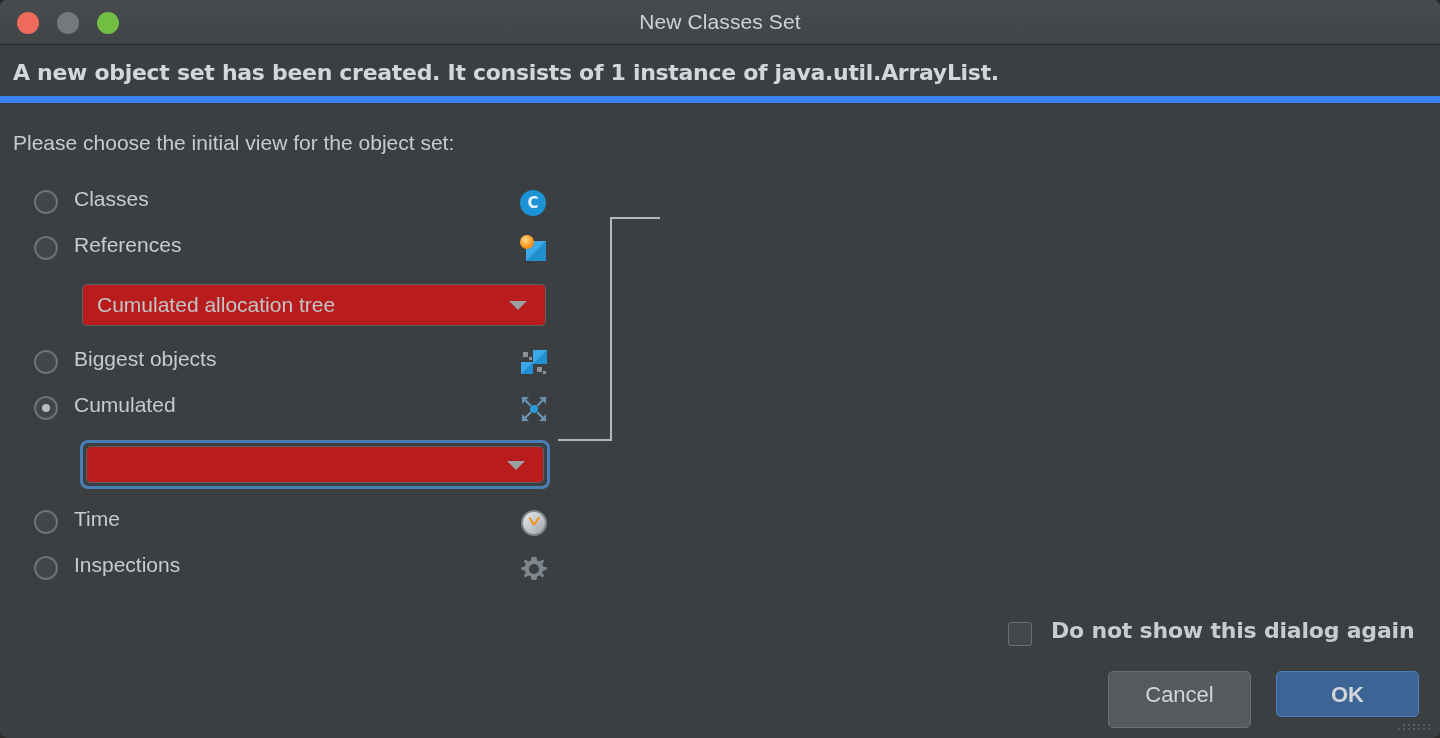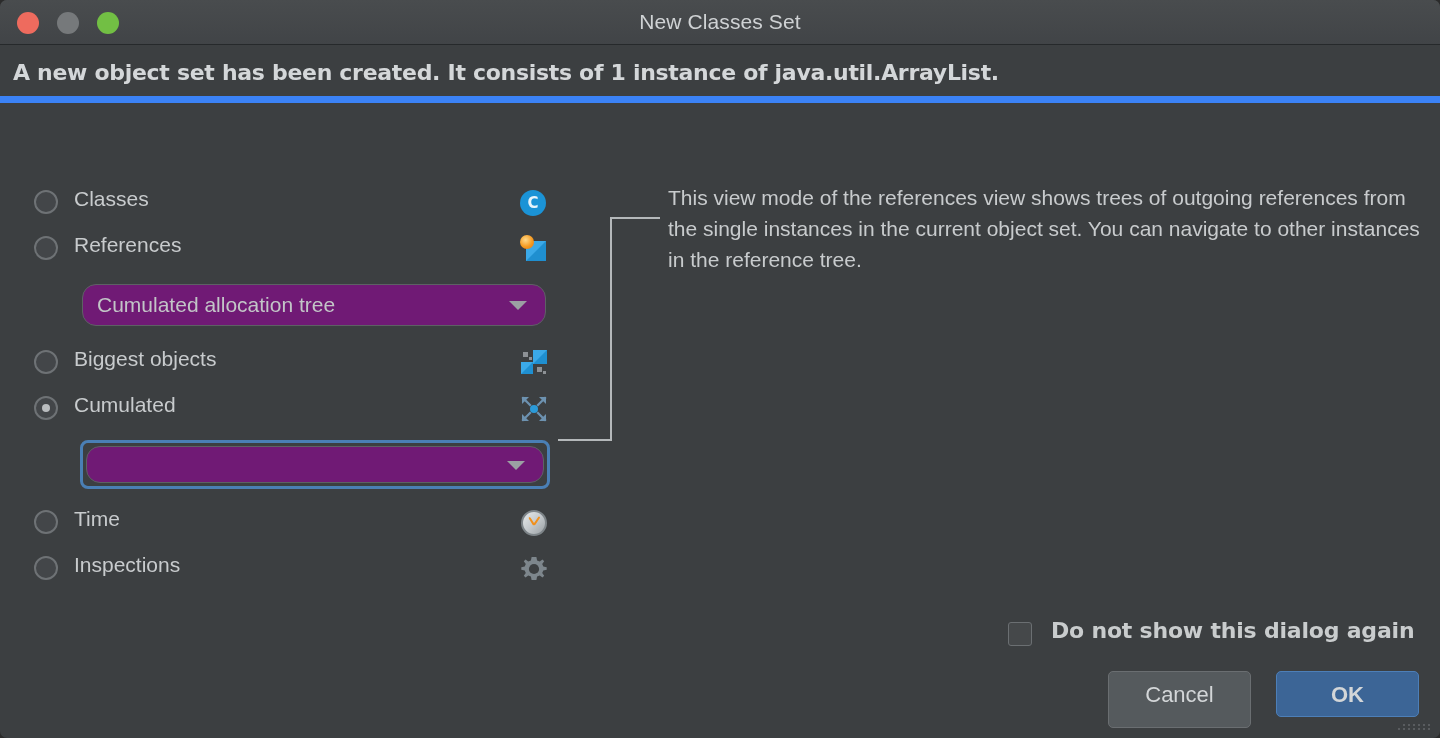--- a/index.html
+++ b/index.html
@@ -207,23 +207,23 @@
   }
   .ic-time .h1 { left: 13px; top: 7px;  width: 2px; height: 9px; transform: rotate(-32deg); transform-origin: 50% 100%; }
   .ic-time .h2 { left: 13px; top: 6px;  width: 2px; height: 10px; transform: rotate(34deg); transform-origin: 50% 100%; }
 
   .ic-gear { position: relative; width: 28px; height: 28px; }
 
   
   .combo {
     position: absolute;
     box-sizing: border-box;
-    background: #701a75;
+    background: #b91c1c;
     border: 1px solid #5d6164;
-    border-radius: 14px;
+    border-radius: 5px;
   }
   .combo-text {
     position: absolute;
     left: 14px;
     top: 50%;
     transform: translateY(-50%);
     font-size: 21px;
     color: #c2c5c7;
     white-space: nowrap;
   }
@@ -341,20 +341,21 @@
     <div class="traffic tl-close"></div>
     <div class="traffic tl-min"></div>
     <div class="traffic tl-zoom"></div>
     <div class="window-title">New Classes Set</div>
   </div>
 
   <div class="banner">
     <div class="banner-text">A new object set has been created. It consists of 1 instance of java.util.ArrayList.</div>
   </div>
 
+  <div class="prompt">Please choose the initial view for the object set:</div>
 
   <div class="option-row" style="top:187px;">
     <div class="radio"></div>
     <div class="option-label">Classes</div>
     <div class="option-icon">
       <div class="ic-classes">C</div>
     </div>
   </div>
 
   <div class="option-row" style="top:233px;">
@@ -444,21 +445,20 @@
           <circle cx="14" cy="14" r="5.1" fill="#3c3f41"></circle>
         </svg>
       </div>
     </div>
   </div>
 
   <div class="conn" style="left:558px; top:439px; width:54px; height:2px;"></div>
   <div class="conn" style="left:610px; top:218px; width:2px; height:223px;"></div>
   <div class="conn" style="left:610px; top:217px; width:50px; height:2px;"></div>
 
-  <div class="desc">This view mode of the references view shows trees of outgoing references from the single instances in the current object set. You can navigate to other instances in the reference tree.</div>
 
   <div class="cb-row">
     <div class="cb-box"></div>
     <div class="cb-label">Do not show this dialog again</div>
   </div>
 
   <div class="btn btn-cancel">Cancel</div>
   <div class="btn btn-ok">OK</div>
 
   <div class="grip">

